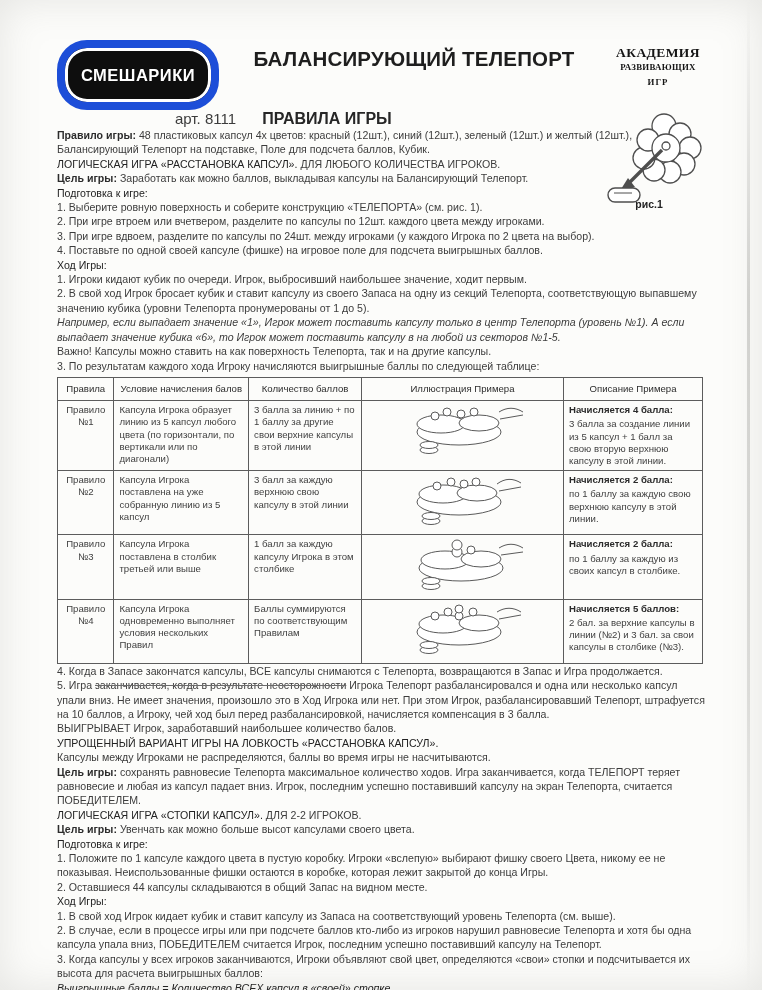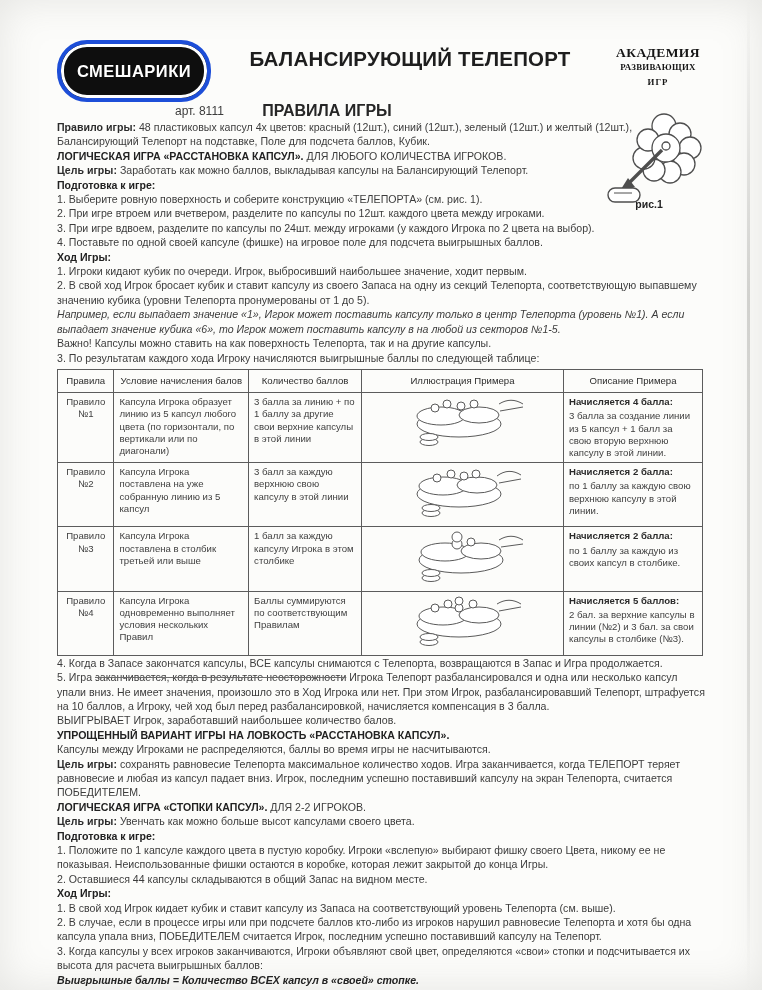--- a/index.html
+++ b/index.html
@@ -12,39 +12,39 @@
   .page::after{
     content:"";position:absolute;top:0;right:12px;width:3px;height:100%;
     background:linear-gradient(to bottom,transparent,rgba(140,140,135,.35) 30%,rgba(140,140,135,.25) 70%,transparent);
   }
   .content{position:absolute;left:57px;top:40px;width:650px;font-size:10.6px;line-height:14.4px;}
   b{color:#2c2c2c;}
   
   .hdr{display:flex;align-items:flex-start;}
   .logo{
     width:146px;height:54px;flex:0 0 auto;background:#0e0e0e;border-radius:30px;
-    border:4px solid #1d4ed8;box-shadow:inset 0 0 0 3px #fff;
+    border:8px solid #1d4ed8;box-shadow:inset 0 0 0 3px #fff;
     display:flex;align-items:center;justify-content:center;
   }
   .logo span{color:#fff;font-weight:bold;font-size:16.5px;letter-spacing:.5px;text-shadow:0 0 1px #000;}
   .main-title{flex:1;text-align:center;font-weight:bold;font-size:20.5px;color:#1e1e1e;padding-top:12px;letter-spacing:.2px;}
   .publisher{flex:0 0 98px;text-align:center;font-family:"Liberation Serif",serif;color:#151515;padding-top:6px;}
   .pub1{font-weight:bold;font-size:13.5px;letter-spacing:.4px;text-align:center;}
   .pub2{font-weight:bold;font-size:8.8px;letter-spacing:.3px;}
   .pub3{font-weight:bold;font-size:8.8px;letter-spacing:1px;}
   .subhdr{position:relative;height:16px;margin-top:2px;}
-  .article{position:absolute;left:118px;top:0;font-size:12px;text-align:center;}
+  .article{position:absolute;left:118px;top:0;font-size:15px;text-align:center;}
   .rules-title{position:absolute;left:0;right:110px;text-align:center;font-weight:bold;font-size:16px;color:#262626;}
   
   .fig1{position:absolute;right:-5px;top:68px;width:112px;text-align:center;}
   .fig1 .cap{font-weight:bold;font-size:10.5px;color:#222;margin-top:-12px;text-align:center;padding-right:14px;}
   
   p.ln{margin:0;}
   .mt2{margin-top:2px;} .mt4{margin-top:4px;} .mt6{margin-top:6px;}
-  .sect-title{font-weight:bold;color:#222;}
+  .sect-title{font-weight:normal;color:#222;}
   .italic{font-style:italic;}
   .struck{text-decoration:line-through;text-decoration-color:#6b6b6b;}
   .narrow{width:548px;}
   
   table.rules{border-collapse:collapse;margin-top:4px;width:646px;table-layout:fixed;}
   table.rules th,table.rules td{
     border:1.4px solid #5c5c5c;padding:3px 5px;vertical-align:top;
     font-size:9.6px;line-height:12.2px;color:#3f3f3f;
   }
   table.rules th{font-weight:normal;text-align:center;color:#2d2d2d;padding:5px 2px;}

